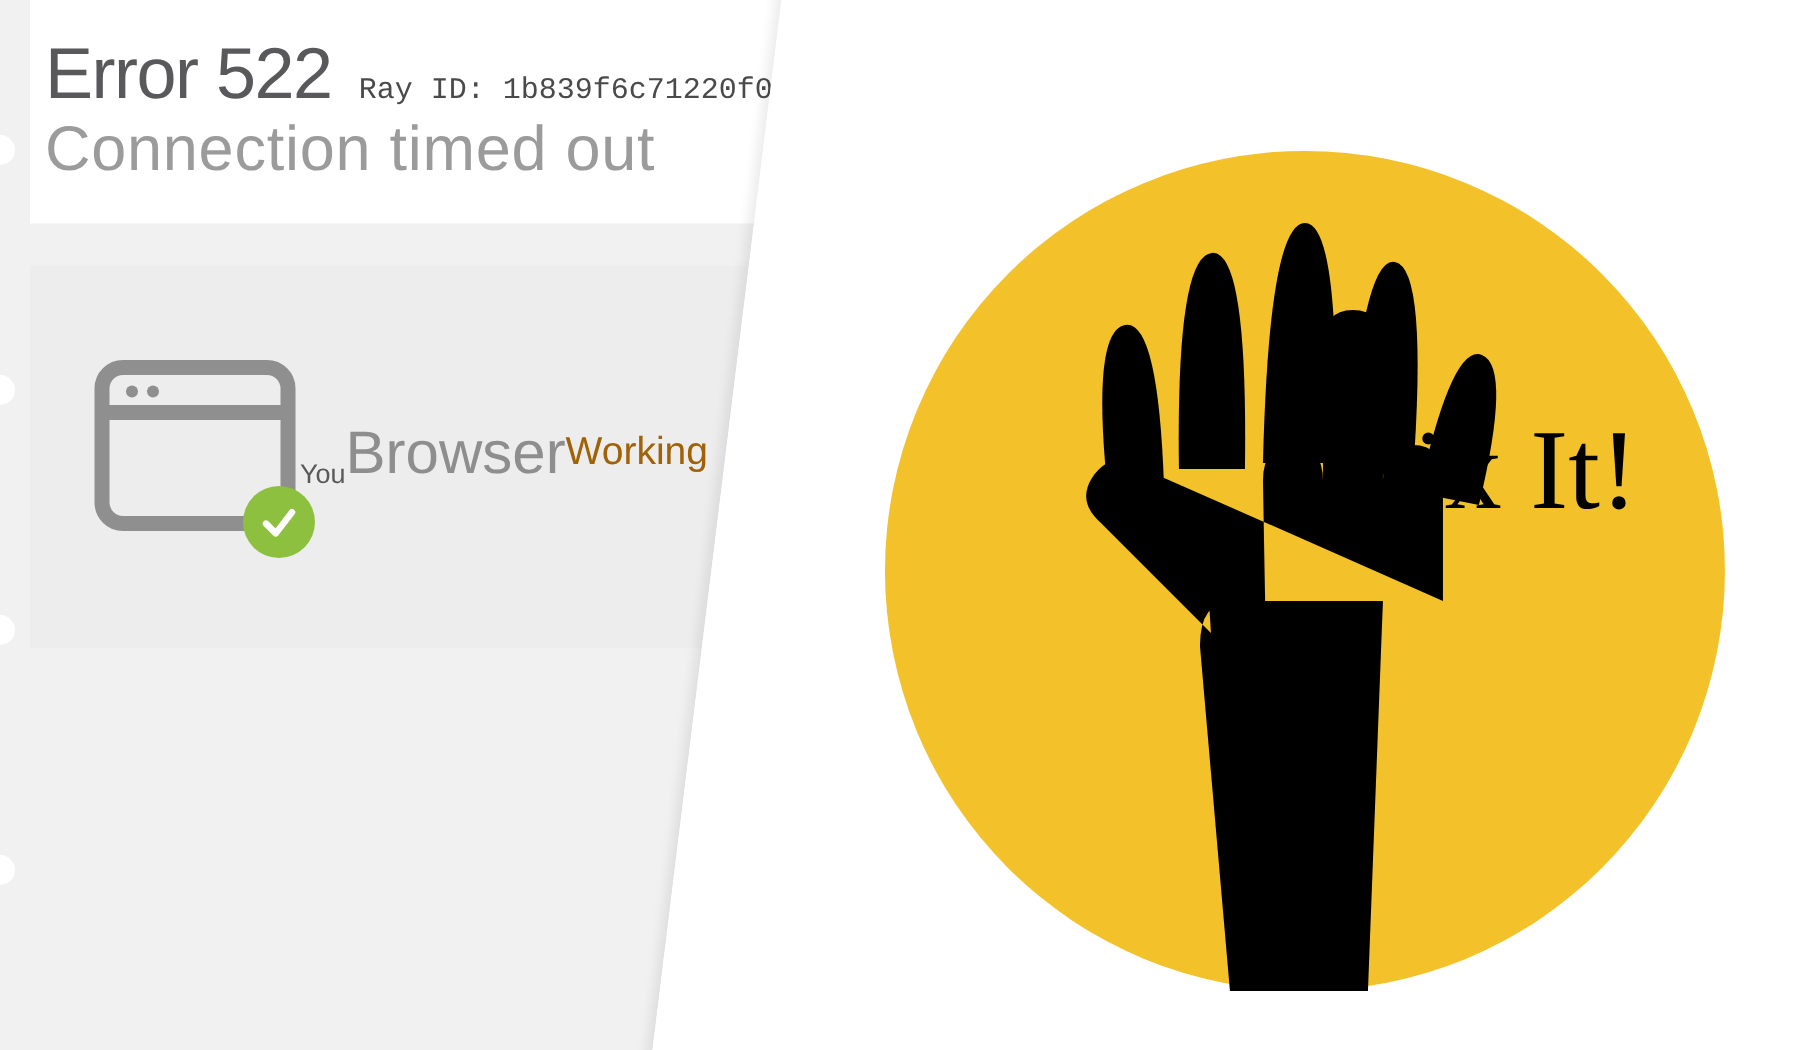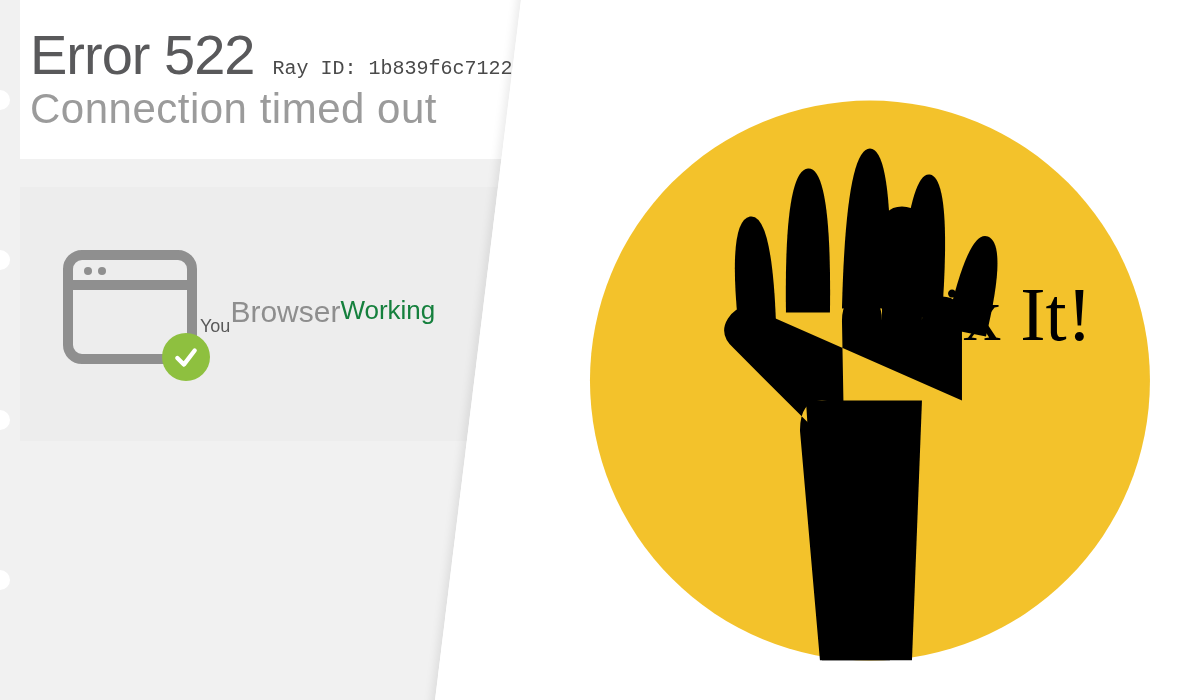--- a/index.html
+++ b/index.html
@@ -20,21 +20,21 @@
   .page { position: absolute; top: 0; left: 20px; width: 1160px; height: 700px; }
 
   
   .hdr {
     background: #fff;
     padding: 22px 30px 26px 10px;
   }
   .hdr-row { display: flex; align-items: baseline; gap: 18px; }
   .err-title {
     font-weight: 300;
-    font-size: 56px;
+    font-size: 48px;
     color: #59595b;
     letter-spacing: -1px;
   }
   .ray {
     font-family: "Courier New", Courier, monospace;
     font-size: 20px;
     color: #4a4a4a;
     white-space: nowrap;
   }
   .subtitle {
@@ -50,23 +50,23 @@
     background: #ededed;
     margin-top: 28px;
     padding: 60px 40px 70px 40px;
     display: flex;
     align-items: flex-start;
     gap: 48px;
   }
   .node { display: flex; flex-direction: row; align-items: center; }
   .ic-wrap { position: relative; }
   .tag   { margin-top: 34px; font-size: 18px; color: #595959; }
-  .name  { margin-top: 6px; font-size: 30px; font-weight: 300; color: #8e8e8e; }
+  .name  { margin-top: 6px; font-size: 40px; font-weight: 300; color: #8e8e8e; }
   .stat  { margin-top: 2px; font-size: 26px; font-weight: 300; }
-  .ok    { color: #15803d; }
+  .ok    { color: #a16207; }
 
   .arrow { margin-top: 42px; color: #8f8f8f; }
 
   .badge {
     position: absolute; right: -10px; bottom: -10px;
     width: 48px; height: 48px; border-radius: 50%;
     background: #8ec03f; display:flex; align-items:center; justify-content:center;
   }
   .badge svg { stroke: #fff; }
 

